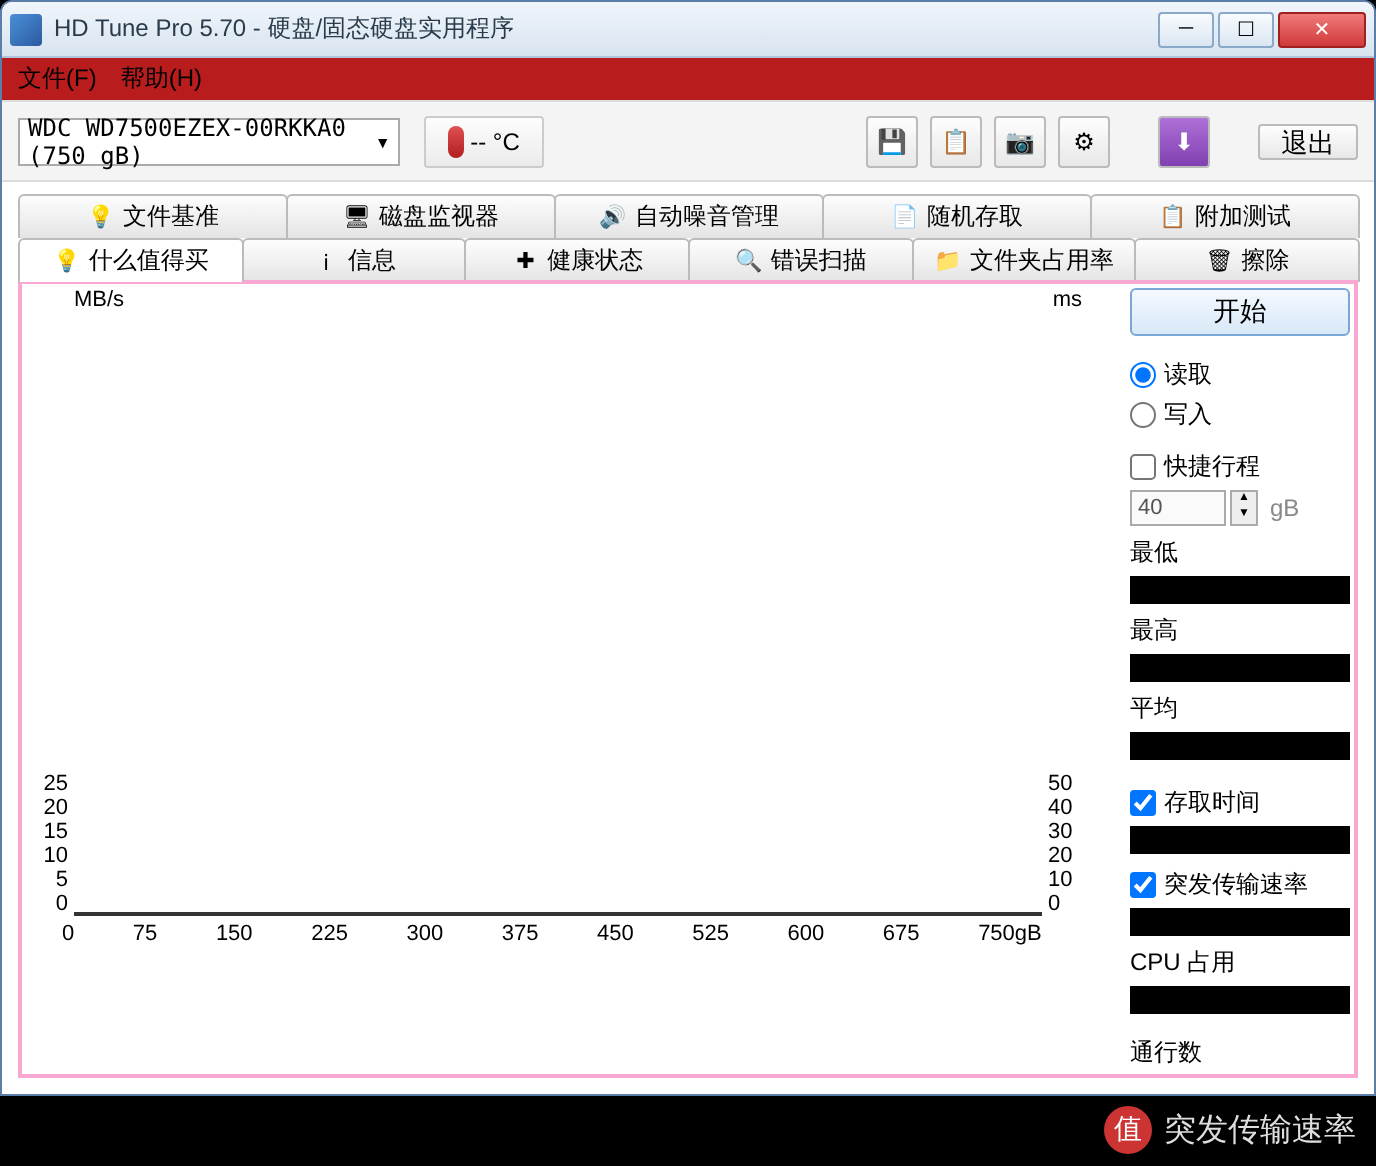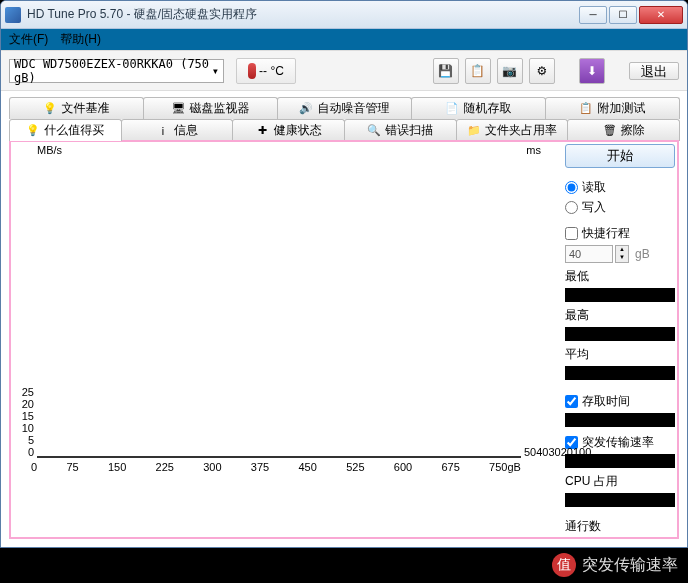--- a/index.html
+++ b/index.html
@@ -4,40 +4,40 @@
 <style>
 * { box-sizing: border-box; margin: 0; padding: 0; }
 body { font-family: "Microsoft YaHei", SimSun, sans-serif; font-size: 12px; background: #000; width: 688px; height: 583px; position: relative; }
 .window { width: 688px; height: 548px; background: #fff; border: 1px solid #5a7ea8; border-radius: 6px 6px 0 0; overflow: hidden; display: flex; flex-direction: column; }
 .titlebar { height: 28px; background: linear-gradient(#f0f5fb, #d8e4f0); display: flex; align-items: center; padding: 0 4px; border-bottom: 1px solid #b0c4de; }
 .titlebar .icon { width: 16px; height: 16px; background: linear-gradient(135deg,#4a90d9,#2c5aa0); border-radius: 2px; margin-right: 6px; }
 .titlebar .title { flex: 1; color: #2a3b4c; font-size: 12px; }
 .titlebar .winbtns { display: flex; gap: 0; }
 .winbtn { width: 28px; height: 18px; border: 1px solid #8aa8c8; background: linear-gradient(#f8fbfe,#dbe6f2); border-radius: 2px; margin-left: 2px; display: flex; align-items: center; justify-content: center; font-size: 10px; cursor: pointer; }
 .winbtn.close { background: linear-gradient(#f07a7a,#d03a3a); border-color: #a02020; color: #fff; width: 44px; }
-.menubar { height: 22px; padding: 2px 8px; display: flex; align-items: center; gap: 12px; background: #0369a1; border-bottom: 1px solid #ddd; }
+.menubar { height: 22px; padding: 2px 8px; display: flex; align-items: center; gap: 12px; background: #b91c1c; border-bottom: 1px solid #ddd; }
 .menubar span { cursor: pointer; }
 .toolbar { height: 40px; padding: 4px 8px; display: flex; align-items: center; gap: 6px; background: #f4f4f4; border-bottom: 1px solid #ddd; }
-.drive-select { width: 215px; height: 24px; border: 1px solid #aaa; background: #fff; font-family: monospace; font-size: 12px; padding: 0 4px; display: flex; align-items: center; justify-content: space-between; }
+.drive-select { width: 191px; height: 24px; border: 1px solid #aaa; background: #fff; font-family: monospace; font-size: 12px; padding: 0 4px; display: flex; align-items: center; justify-content: space-between; }
 .temp-box { width: 60px; height: 26px; border: 1px solid #ccc; background: linear-gradient(#fdfdfd,#ebebeb); border-radius: 2px; display: flex; align-items: center; justify-content: center; gap: 3px; margin-left: 6px; }
 .thermo { width: 8px; height: 16px; background: linear-gradient(#e05050,#b02020); border-radius: 4px; position: relative; }
 .tbtn { width: 26px; height: 26px; border: 1px solid #bbb; background: linear-gradient(#fdfdfd,#e8e8e8); border-radius: 2px; cursor: pointer; display: flex; align-items: center; justify-content: center; font-size: 12px; }
 .tbtn.purple { background: linear-gradient(#b070d8,#8040b0); color: #fff; }
 .exit-btn { width: 50px; height: 18px; border: 1px solid #bbb; background: linear-gradient(#fdfdfd,#e8e8e8); border-radius: 2px; cursor: pointer; }
 .content { flex: 1; padding: 6px 8px 8px 8px; display: flex; flex-direction: column; }
 .tabrow { display: flex; height: 22px; }
 .tab { flex: 1; border: 1px solid #bbb; border-bottom: none; background: linear-gradient(#fdfdfd,#e4e4e4); display: flex; align-items: center; justify-content: center; gap: 4px; font-size: 12px; cursor: pointer; margin-right: -1px; border-radius: 3px 3px 0 0; }
 .tab.active { background: #fff; position: relative; z-index: 2; }
 .tabicon { width: 14px; height: 14px; display: inline-flex; align-items: center; justify-content: center; font-size: 11px; }
 .tabpanel { flex: 1; border: 2px solid #f9a8d4; background: #fff; padding: 2px; display: flex; gap: 22px; margin-top: -1px; }
 .chart-area { flex: 1; position: relative; }
 .chart-labels { display: flex; justify-content: space-between; font-size: 11px; margin-bottom: 2px; padding: 0 2px 0 24px; }
 .chart-box { position: relative; height: 300px; display: flex; align-items: flex-end; }
 .y-left { width: 24px; display: flex; flex-direction: column; justify-content: space-between; text-align: right; font-size: 11px; padding-right: 3px; }
-.y-right { width: 22px; display: flex; justify-content: space-between; text-align: left; font-size: 11px; padding-left: 3px; }
+.y-right { width: 22px; display: flex; flex-direction: column; justify-content: space-between; text-align: left; font-size: 11px; padding-left: 3px; }
 .plot { flex: 1; background: linear-gradient(#1a1a1a,#050505); position: relative; border: 1px solid #333; }
 .grid-h { position: absolute; left: 0; right: 0; height: 1px; background: #333; }
 .grid-v { position: absolute; top: 0; bottom: 0; width: 1px; background: #333; }
 .x-axis { display: flex; justify-content: space-between; font-size: 11px; margin-top: 3px; padding: 0 22px 0 18px; }
 .side { width: 110px; display: flex; flex-direction: column; gap: 3px; font-size: 12px; }
 .start-btn { height: 24px; border: 1px solid #7aa7d6; background: linear-gradient(#f4f9fe,#d8e8f8); border-radius: 3px; cursor: pointer; margin-bottom: 8px; }
 .radio-row, .check-row { display: flex; align-items: center; gap: 4px; }
 .stat-label { margin-top: 2px; }
 .stat-val { height: 14px; background: #000; width: 100%; }
 .spinner { display: flex; align-items: center; gap: 2px; }

